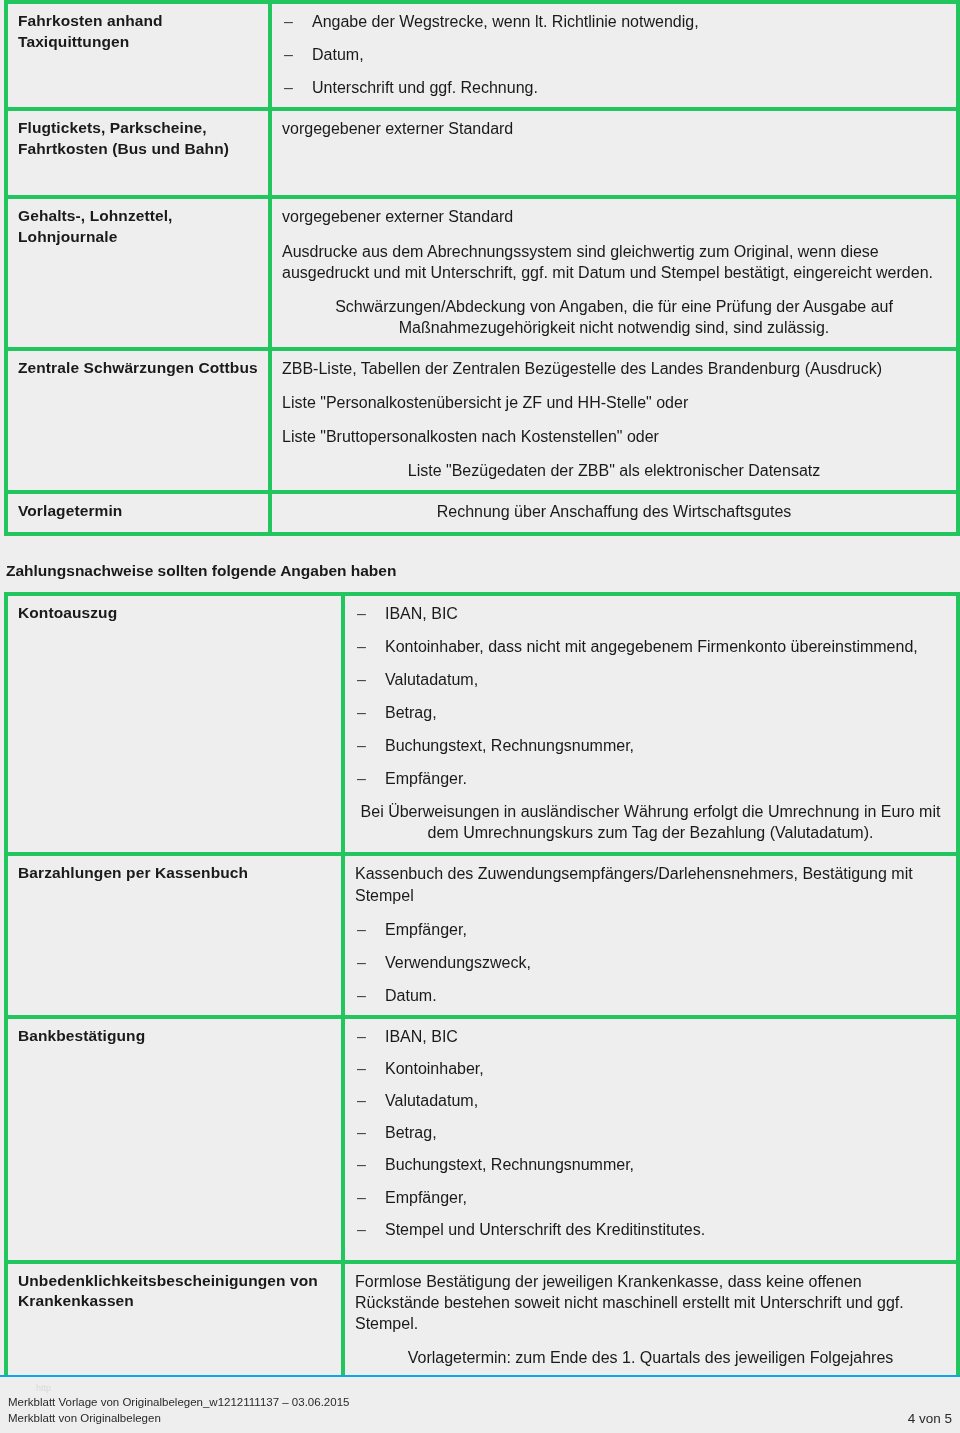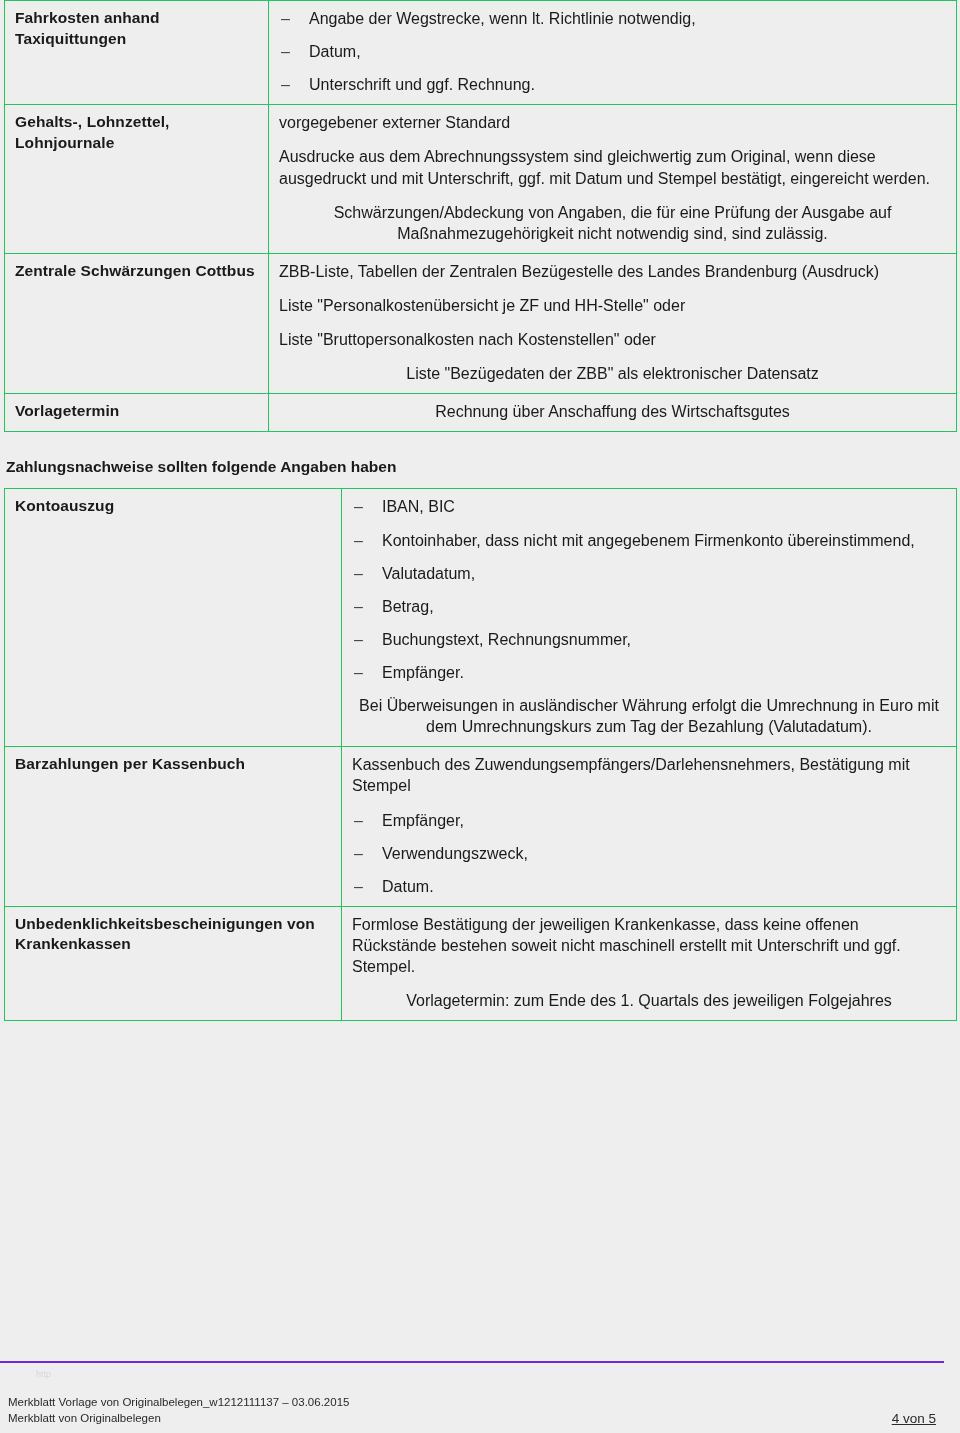--- a/index.html
+++ b/index.html
@@ -28,21 +28,21 @@
 
   
   table.doc-table {
     border-collapse: collapse;
     table-layout: fixed;
     width: 952px;
     margin: 0 4px;
     background: #eeeeee;
   }
   table.doc-table td {
-    border: 1px solid #22c55e;
+    border: 4px solid #22c55e;
     vertical-align: top;
     background: #eeeeee;
     padding: 7px 10px 9px 10px;
   }
 
   .label-cell {
     font-weight: bold;
     font-size: 15.5px;
     line-height: 1.33;
     letter-spacing: .1px;
@@ -93,41 +93,40 @@
   }
 
   
   #table-lower col.c1 { width: 337px; }
   #table-lower col.c2 { width: 615px; }
 
   
   .footer {
     position: absolute;
     left: 0;
-    right: 16px;
+    right: 0;
     bottom: 0;
-    height: 72px;
-    border-top: 2px solid #6d28d9;
+    height: 58px;
+    border-top: 2px solid #0ea5e9;
     background: #eeeeee;
     display: flex;
     align-items: flex-end;
     justify-content: space-between;
     padding: 0 8px 6px 8px;
     box-sizing: border-box;
   }
   .footer-left {
     font-size: 11.5px;
     line-height: 1.38;
     color: #2a2a2a;
   }
   .footer-right {
     font-size: 13.5px;
     color: #2a2a2a;
     padding-bottom: 1px;
-    text-decoration: underline;
   }
   .ghost {
     position: absolute;
     left: 36px;
     top: 6px;
     font-size: 9px;
     color: #d9d9d9;
   }
 
   .spacer-flex { flex: 1 1 auto; }
@@ -148,20 +147,27 @@
         <td class="label-cell">Fahrkosten anhand Taxiquittungen</td>
         <td class="content-cell">
           <ul class="dash">
             <li>Angabe der Wegstrecke, wenn lt. Richtlinie notwendig,</li>
             <li>Datum,</li>
             <li>Unterschrift und ggf. Rechnung.</li>
           </ul>
         </td>
       </tr>
 
+      <tr>
+        <td class="label-cell">Flugtickets, Parkscheine, Fahrtkosten (Bus und Bahn)</td>
+        <td class="content-cell">
+          <p class="para">vorgegebener externer Standard</p>
+          <div style="height:34px"></div>
+        </td>
+      </tr>
 
       <tr>
         <td class="label-cell">Gehalts-, Lohnzettel, Lohnjournale</td>
         <td class="content-cell">
           <p class="para">vorgegebener externer Standard</p>
           <p class="para">Ausdrucke aus dem Abrechnungssystem sind gleichwertig zum Original, wenn diese ausgedruckt und mit Unterschrift, ggf. mit Datum und Stempel bestätigt, eingereicht werden.</p>
           <p class="para">Schwärzungen/Abdeckung von Angaben, die für eine Prüfung der Ausgabe auf Maßnahmezugehörigkeit nicht notwendig sind, sind zulässig.</p>
         </td>
       </tr>
 
@@ -214,20 +220,34 @@
         <td class="content-cell">
           <p class="para">Kassenbuch des Zuwendungsempfängers/Darlehensnehmers, Bestätigung mit Stempel</p>
           <ul class="dash">
             <li>Empfänger,</li>
             <li>Verwendungszweck,</li>
             <li>Datum.</li>
           </ul>
         </td>
       </tr>
 
+      <tr>
+        <td class="label-cell">Bankbestätigung</td>
+        <td class="content-cell">
+          <ul class="dash tight">
+            <li>IBAN, BIC</li>
+            <li>Kontoinhaber,</li>
+            <li>Valutadatum,</li>
+            <li>Betrag,</li>
+            <li>Buchungstext, Rechnungsnummer,</li>
+            <li>Empfänger,</li>
+            <li>Stempel und Unterschrift des Kreditinstitutes.</li>
+          </ul>
+        </td>
+      </tr>
 
       <tr>
         <td class="label-cell">Unbedenklichkeitsbescheinigungen von Krankenkassen</td>
         <td class="content-cell">
           <p class="para">Formlose Bestätigung der jeweiligen Krankenkasse, dass keine offenen Rückstände bestehen soweit nicht maschinell erstellt mit Unterschrift und ggf. Stempel.</p>
           <p class="para">Vorlagetermin: zum Ende des 1. Quartals des jeweiligen Folgejahres</p>
         </td>
       </tr>
 
     </tbody>

